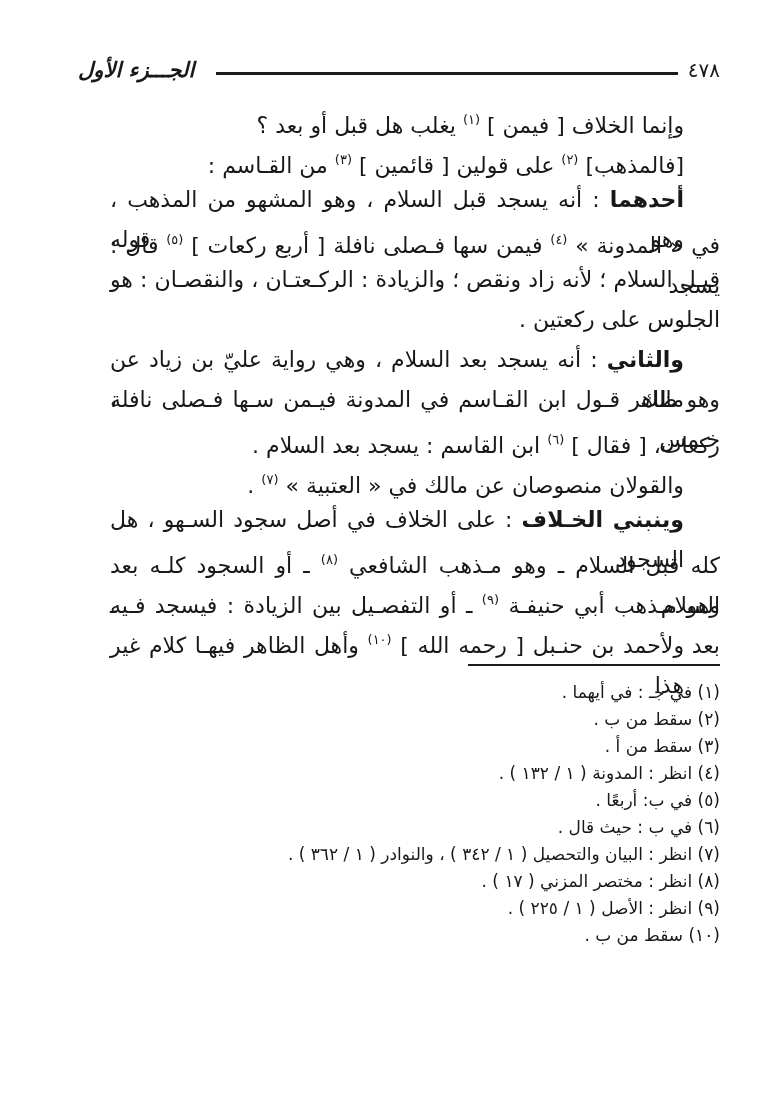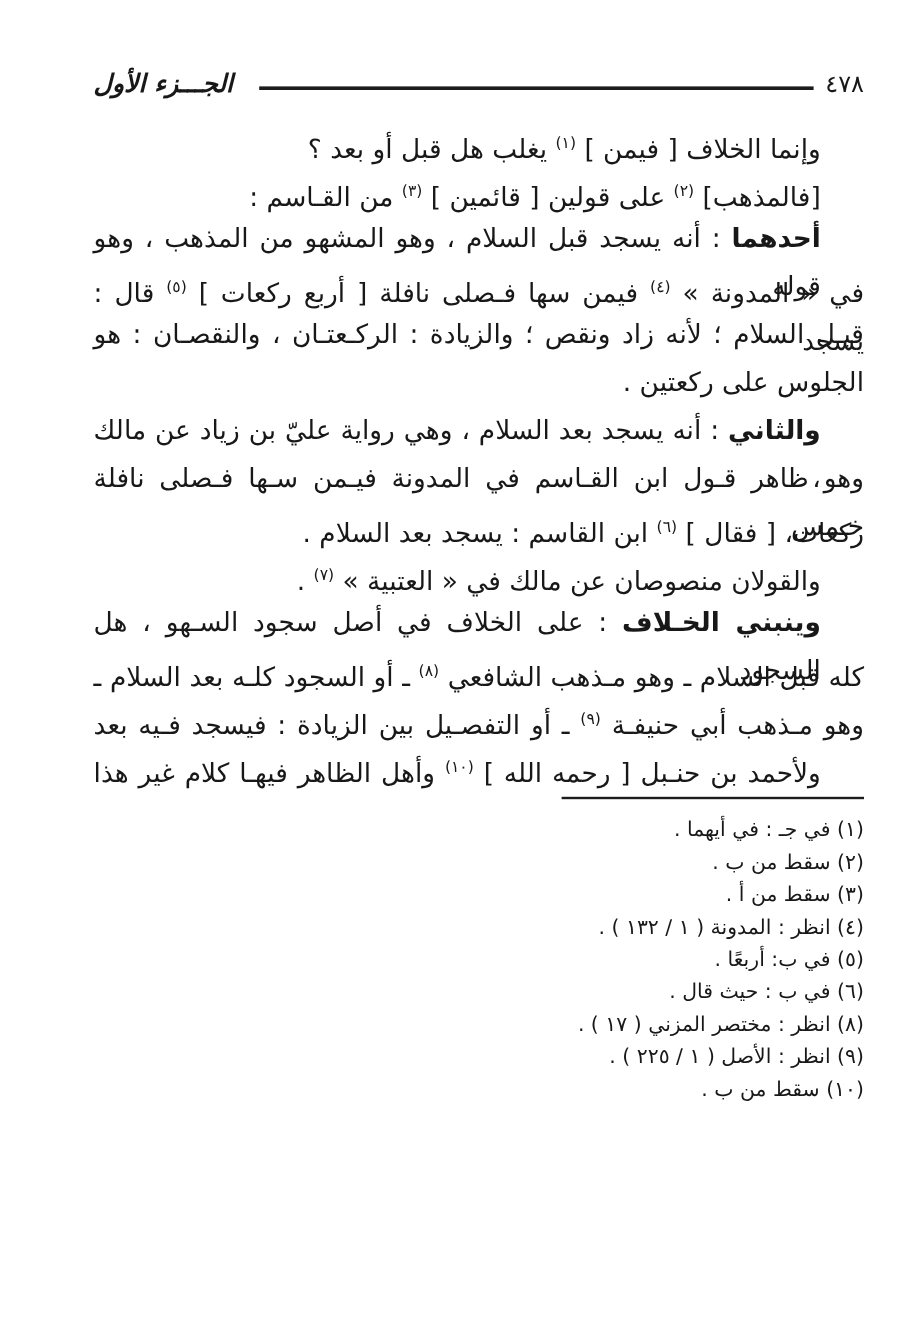--- a/index.html
+++ b/index.html
@@ -47,20 +47,21 @@
   
   .main-text {
     margin-top: 14px;
     font-size: 22px;
   }
   .para { margin: 0; }
   .line {
     line-height: 40px;
     height: 40px;
     white-space: normal;
+    margin-left: 32px;
   }
   .line.justify {
     text-align: justify;
     text-align-last: justify;
   }
   .line.endline {
     text-align: right;
     text-align-last: right;
   }
   .line.indent { padding-right: 36px; }
@@ -130,18 +131,19 @@
 
   <div class="footnote-separator"></div>
 
   <div class="footnotes">
       <div class="footnote-item">(١) في جـ : في أيهما .</div>
       <div class="footnote-item">(٢) سقط من ب .</div>
       <div class="footnote-item">(٣) سقط من أ .</div>
       <div class="footnote-item">(٤) انظر : المدونة ( ١ / ١٣٢ ) .</div>
       <div class="footnote-item">(٥) في ب: أربعًا .</div>
       <div class="footnote-item">(٦) في ب : حيث قال .</div>
+      <div class="footnote-item">(٧) انظر : البيان والتحصيل ( ١ / ٣٤٢ ) ، والنوادر ( ١ / ٣٦٢ ) .</div>
       <div class="footnote-item">(٨) انظر : مختصر المزني ( ١٧ ) .</div>
       <div class="footnote-item">(٩) انظر : الأصل ( ١ / ٢٢٥ ) .</div>
       <div class="footnote-item">(١٠) سقط من ب .</div>
     </div>
 
 </div>
 
 </body></html>

